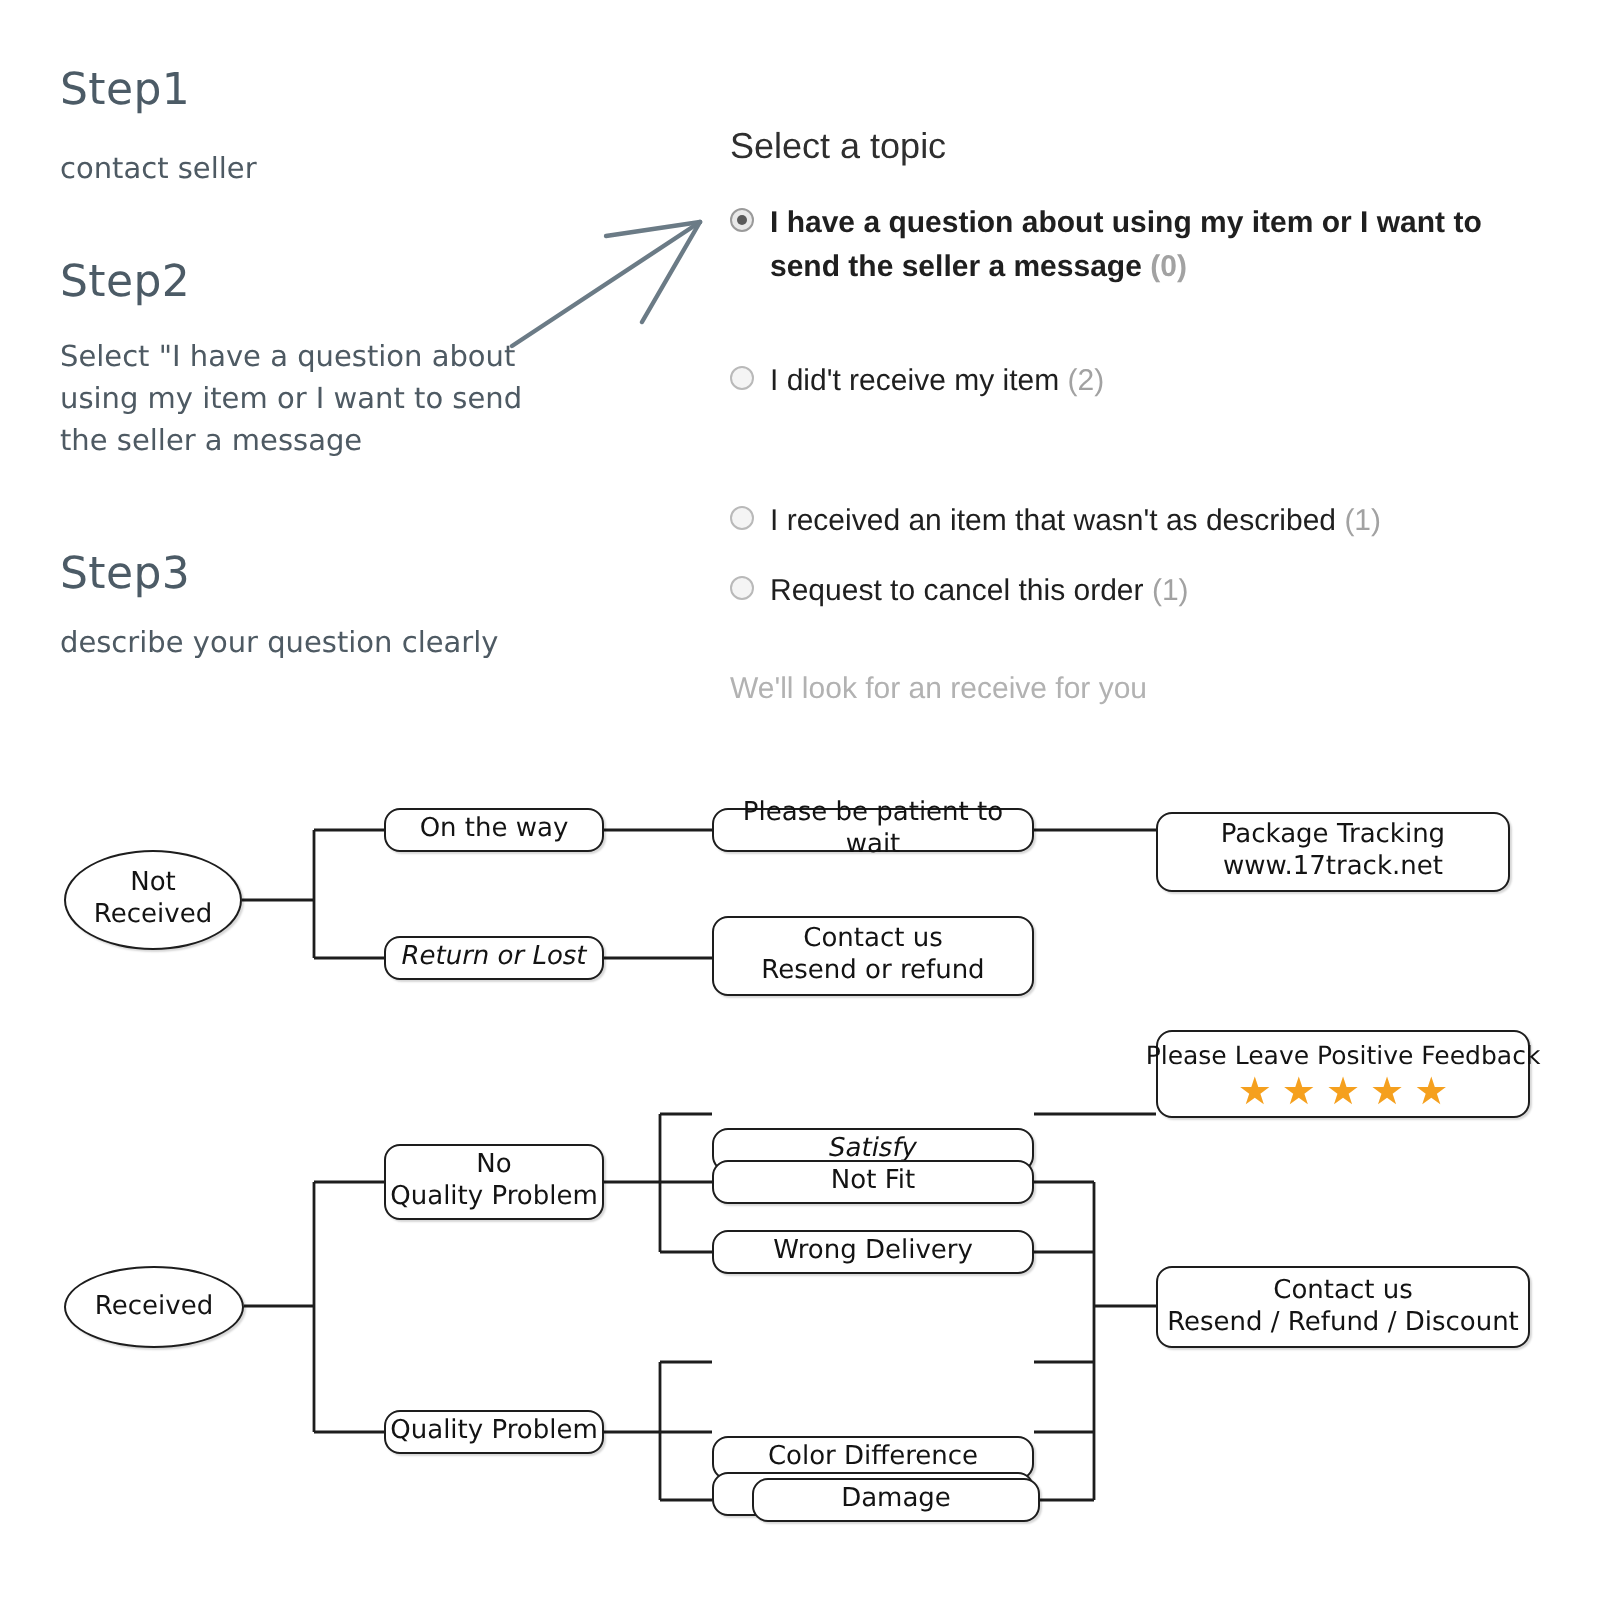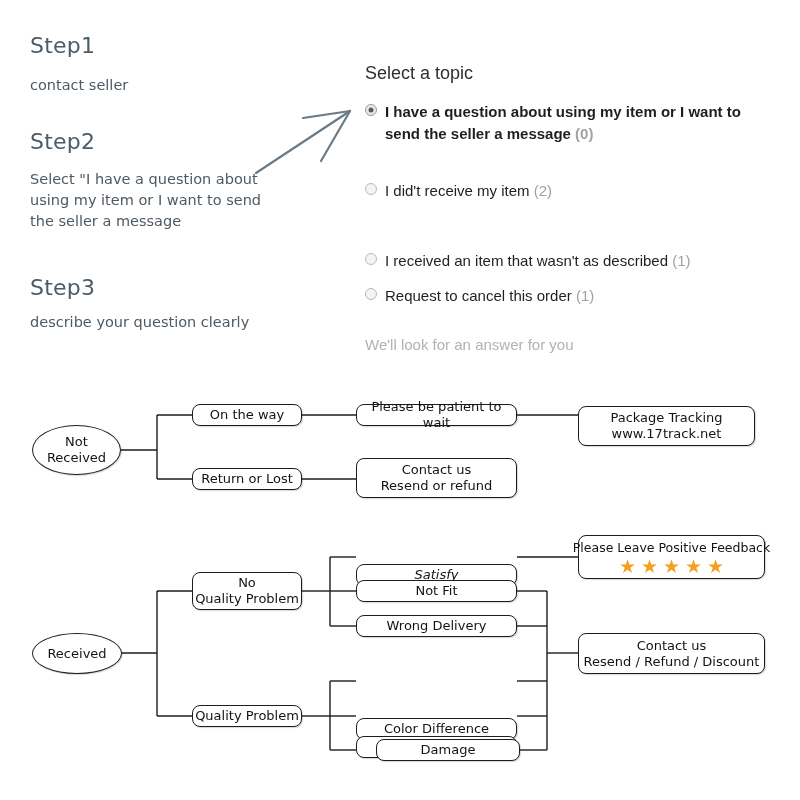--- a/index.html
+++ b/index.html
@@ -136,21 +136,21 @@
   <div class="opt" style="left:365px;top:250px;width:410px;">
     <span class="radio"></span>
     <span class="opt-label"><span>I received an item that wasn't as described</span> <span class="cnt">(1)</span></span>
   </div>
 
   <div class="opt" style="left:365px;top:285px;width:400px;">
     <span class="radio"></span>
     <span class="opt-label"><span>Request to cancel this order</span> <span class="cnt">(1)</span></span>
   </div>
 
-  <div class="footnote">We'll look for an answer for you</div>
+  <div class="footnote">We'll look for an receive for you</div>
 
   <svg class="fc" viewBox="0 0 800 800">
     <g stroke="#1d1d1d" stroke-width="1.4" fill="none">
 
       <line x1="121" y1="450" x2="157" y2="450"></line>
       <line x1="157" y1="415" x2="157" y2="479"></line>
       <line x1="157" y1="415" x2="192" y2="415"></line>
       <line x1="157" y1="479" x2="192" y2="479"></line>
       <line x1="302" y1="415" x2="356" y2="415"></line>
       <line x1="302" y1="479" x2="356" y2="479"></line>
@@ -181,42 +181,42 @@
       <line x1="517" y1="716" x2="547" y2="716"></line>
       <line x1="517" y1="750" x2="547" y2="750"></line>
       <line x1="547" y1="591" x2="547" y2="750"></line>
       <line x1="547" y1="653" x2="578" y2="653"></line>
     </g>
   </svg>
 
   <div class="node ellipse" style="left:32px;top:425px;width:89px;height:50px;">Not
 Received</div>
   <div class="node" style="left:192px;top:404px;width:110px;height:22px;">On the way</div>
-  <div class="node" style="left:192px;top:468px;width:110px;height:22px;">Return or Lost</div>
+  <div class="node" style="left:192px;top:468px;width:110px;height:22px;font-style:italic;">Return or Lost</div>
   <div class="node" style="left:356px;top:404px;width:161px;height:22px;">Please be patient to wait</div>
   <div class="node" style="left:356px;top:458px;width:161px;height:40px;">Contact us
 Resend or refund</div>
   <div class="node" style="left:578px;top:406px;width:177px;height:40px;">Package Tracking
 www.17track.net</div>
 
   <div class="node ellipse" style="left:32px;top:633px;width:90px;height:41px;">Received</div>
 
   <div class="node" style="left:192px;top:572px;width:110px;height:38px;">No
 Quality Problem</div>
   <div class="node" style="left:192px;top:705px;width:110px;height:22px;">Quality Problem</div>
 
   <div class="node" style="left:356px;top:564px;width:161px;height:22px;font-style:italic;">Satisfy</div>
   <div class="node" style="left:356px;top:580px;width:161px;height:22px;">Not Fit</div>
   <div class="node" style="left:356px;top:615px;width:161px;height:22px;">Wrong Delivery</div>
 
   <div class="node" style="left:356px;top:670px;width:161px;height:22px;margin-top:48px;">Color Difference</div>
   <div class="node" style="left:356px;top:736px;width:161px;height:22px;">Quality Defect</div>
   <div class="node" style="left:356px;top:739px;width:144px;height:22px;margin-left:20px;">Damage</div>
 
-  <div class="fb" style="left:578px;top:535px;width:187px;height:44px;">
+  <div class="fb" style="left:578px;top:515px;width:187px;height:44px;">
     <div class="fb-text">Please Leave Positive Feedback</div>
     <div class="stars">
       <span class="star" style="color: rgb(245, 160, 30);">★</span>
       <span class="star" style="color: rgb(245, 160, 30);">★</span>
       <span class="star" style="color: rgb(245, 160, 30);">★</span>
       <span class="star" style="color: rgb(245, 160, 30);">★</span>
       <span class="star" style="color: rgb(245, 160, 30);">★</span>
     </div>
   </div>
 

